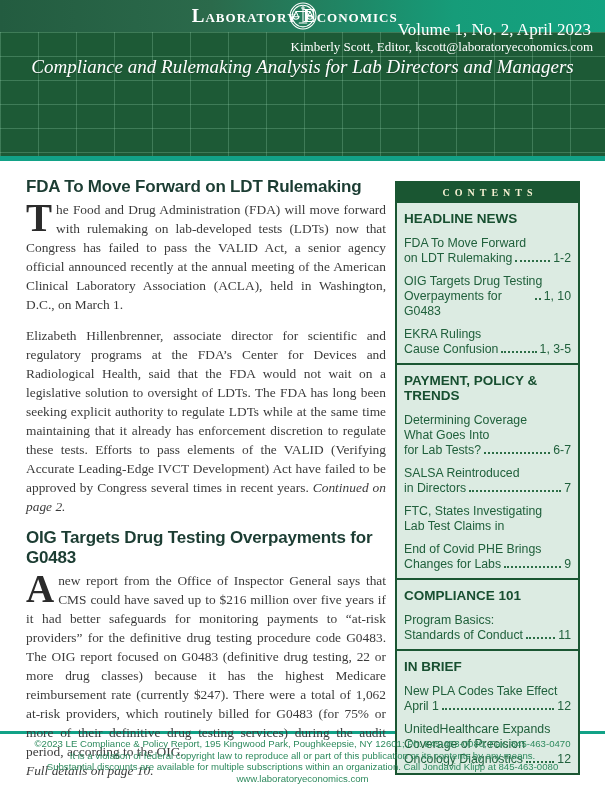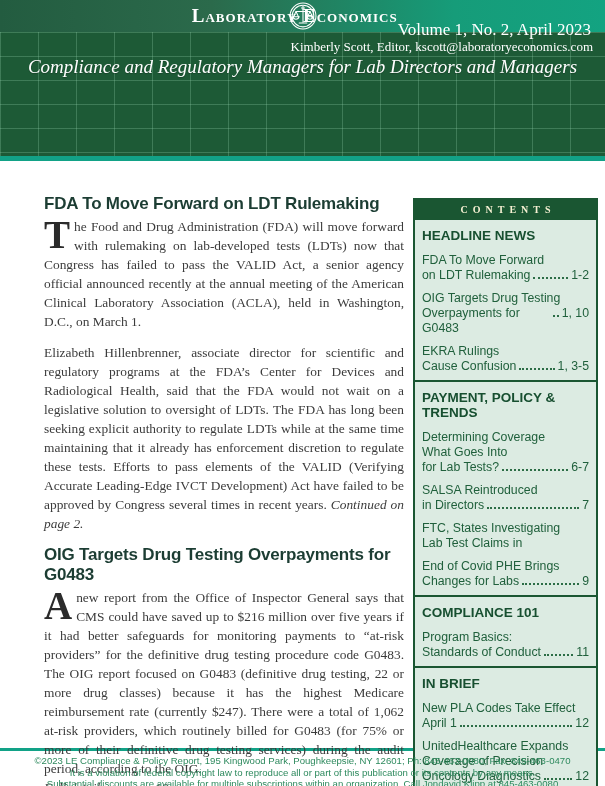--- a/index.html
+++ b/index.html
@@ -56,24 +56,23 @@
   .report-subtitle {
     font-style: italic;
     font-size: 19px;
     margin-top: 1px;
     text-shadow: 0 1px 1px rgba(0,0,0,0.25);
   }
 
   
   .content {
     display: flex;
-    padding: 14px 5px 0 44px;
+    padding: 14px 5px 0 26px;
     gap: 9px;
     height: 568px;
-    margin-top: 17px;
   }
   .articles { width: 360px; }
 
   .article-title {
     font-family: "Liberation Sans", sans-serif;
     font-weight: bold;
     font-size: 17px;
     color: #1c3d33;
     margin: 12px 0 3px 0;
     letter-spacing: -0.2px;
@@ -170,21 +169,21 @@
         <path d="M5.5 21 A4.6 4.6 0 0 0 14.5 21 Z"></path>
         <path d="M30 13.5 L26.5 21 M30 13.5 L33.5 21"></path>
         <path d="M25.5 21 A4.6 4.6 0 0 0 34.5 21 Z"></path>
       </svg>
     </div>
     <div class="issue">Volume 1, No. 2, April 2023</div>
   </div>
 
   <div class="banner">
     <div class="editor-line">Kimberly Scott, Editor, kscott@laboratoryeconomics.com</div>
-    <div class="report-subtitle">Compliance and Regulatory Managers for Lab Directors and Managers</div>
+    <div class="report-subtitle">Compliance and Rulemaking Analysis for Lab Directors and Managers</div>
   </div>
 
   <div class="content">
 
     <div class="articles">
 
       <div>
         <div class="article-title first">FDA To Move Forward on LDT Rulemaking</div>
         <p class="dropcap">The Food and Drug Administration (FDA) will move forward with rulemaking on lab-developed tests (LDTs) now that Congress has failed to pass the VALID Act, a senior agency official announced recently at the annual meeting of the American Clinical Laboratory Association (ACLA), held in Washington, D.C., on March 1.</p>
         <p><span>Elizabeth Hillenbrenner, associate director for scientific and regulatory programs at the FDA’s Center for Devices and Radiological Health, said that the FDA would not wait on a legislative solution to oversight of LDTs. The FDA has long been seeking explicit authority to regulate LDTs while at the same time maintaining that it already has enforcement discretion to regulate these tests. Efforts to pass elements of the VALID (Verifying Accurate Leading-Edge IVCT Development) Act have failed to be approved by Congress several times in recent years.</span>

